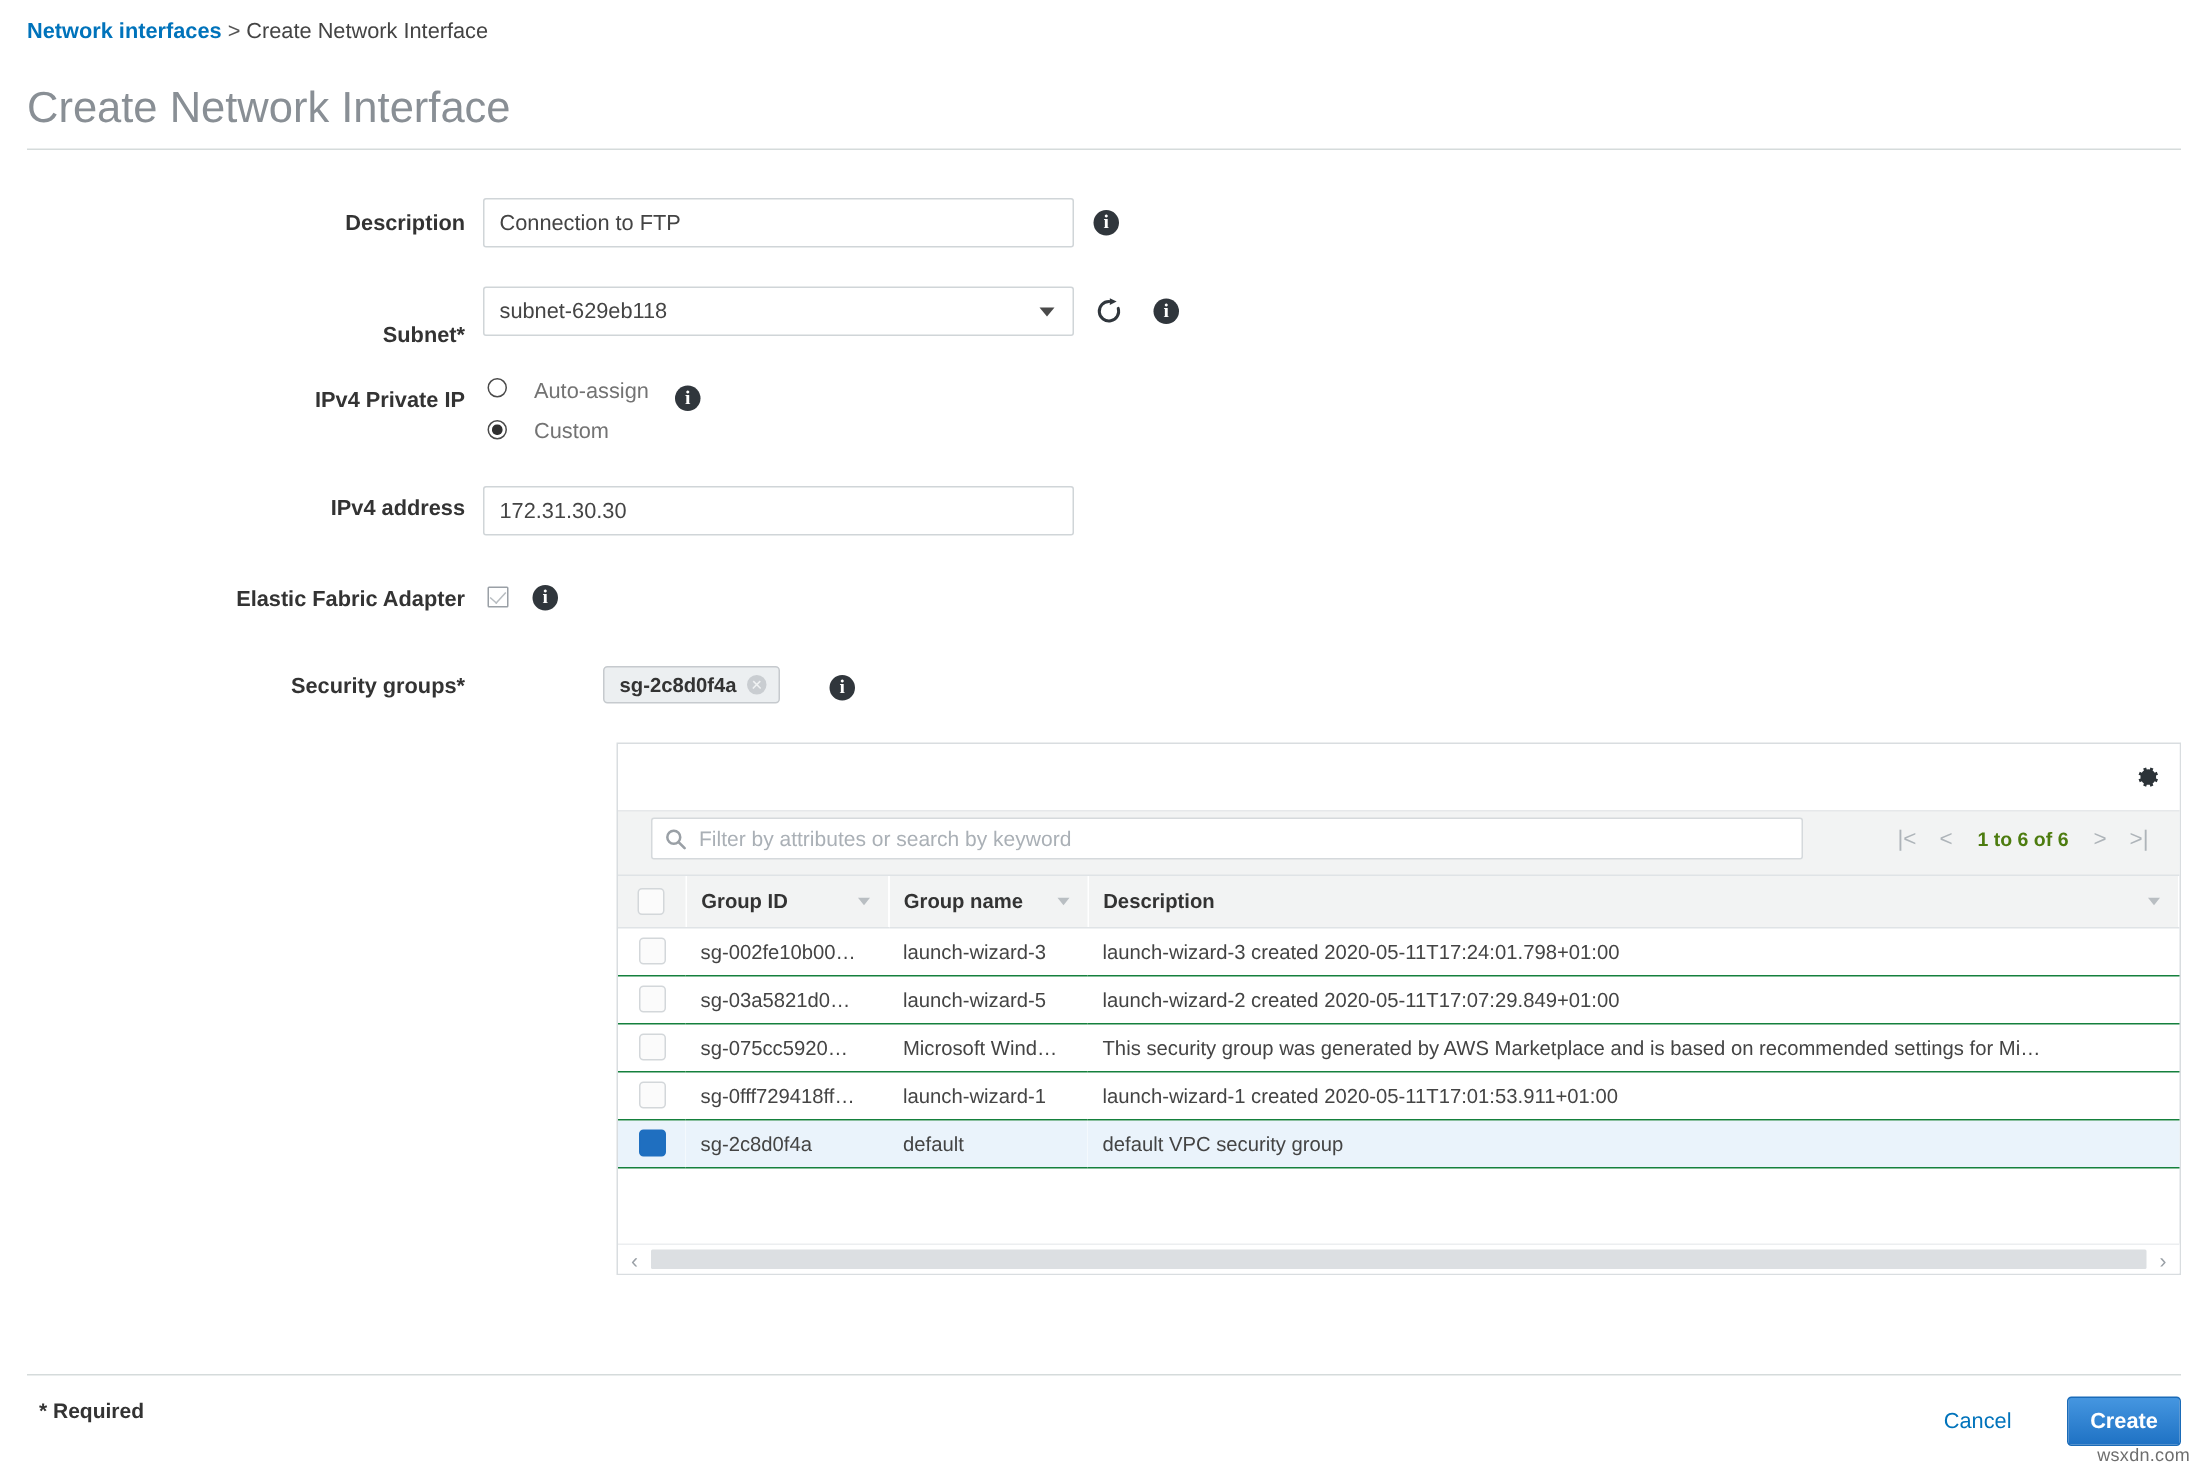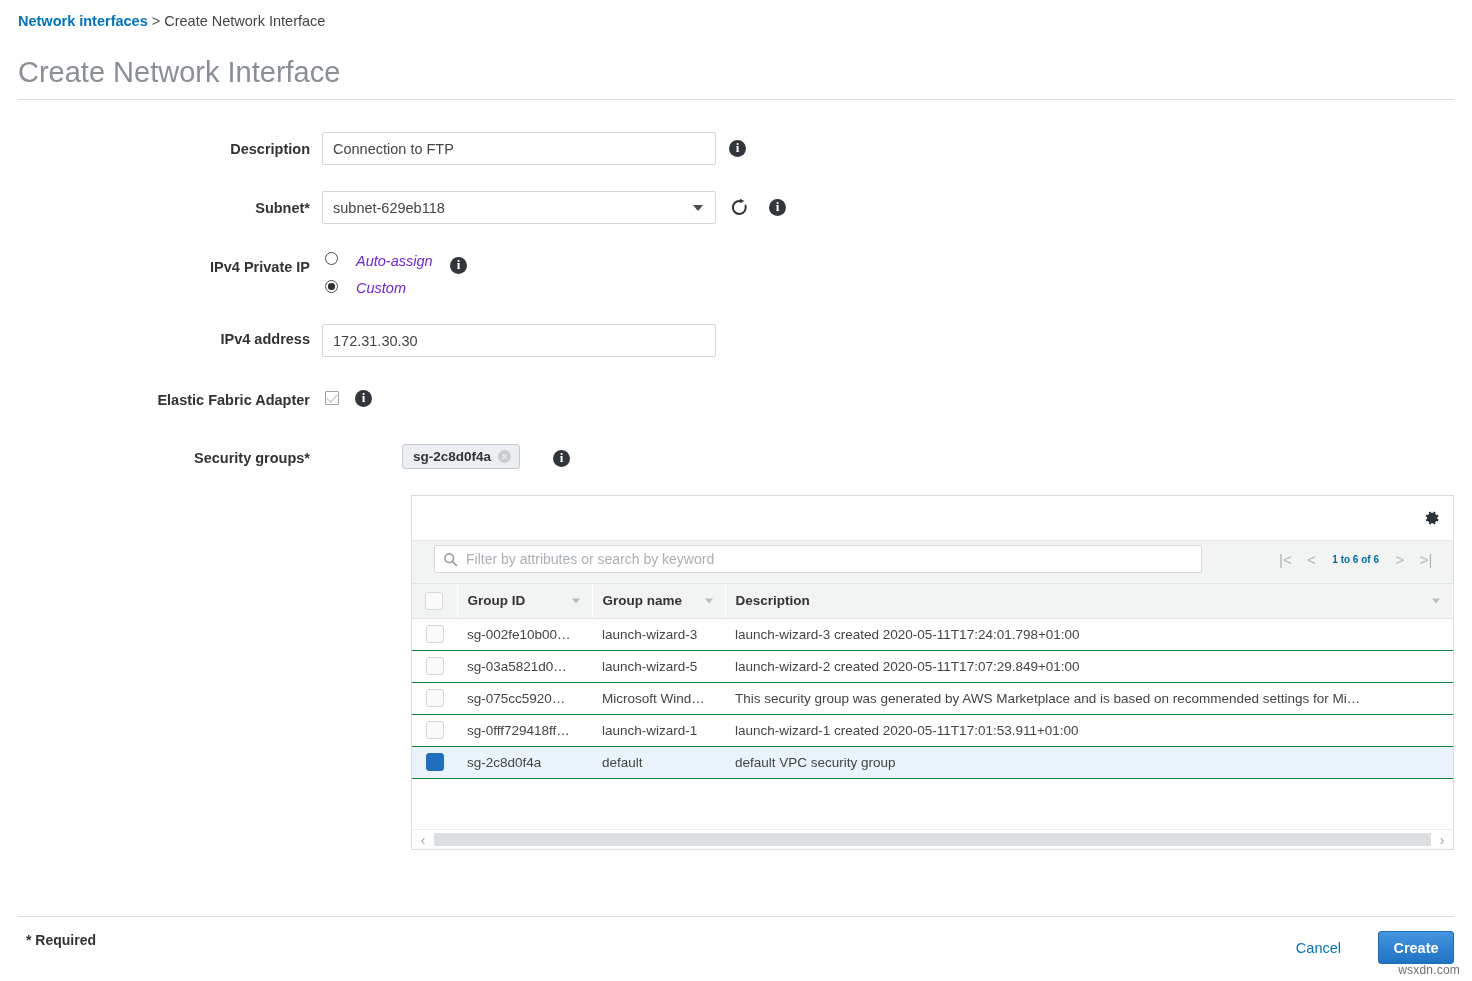--- a/index.html
+++ b/index.html
@@ -80,21 +80,21 @@
 
   
   .radio {
     position:absolute; width:13px;height:13px;border-radius:50%;
     border:1.6px solid #4a4a4a; background:#fff;
   }
   .radio.checked::after{
     content:""; position:absolute; left:2.4px; top:2.4px;
     width:6.4px;height:6.4px;border-radius:50%;background:#2f2f2f;
   }
-  .radio-label { position:absolute; font-size:14.5px; color:#6d28d9; white-space:nowrap;font-style:italic; }
+  .radio-label { position:absolute; font-size:14.5px; color:#737373; white-space:nowrap; }
 
   
   .checkbox {
     position:absolute; width:14px;height:14px;
     border:1px solid #9aa0a6; background:#fff; border-radius:1px;
   }
   .checkbox.checked::after{
     content:""; position:absolute; left:3px; top:0px;
     width:5px;height:9px;border:solid #b7bcc0;
     border-width:0 1.8px 1.8px 0; transform:rotate(42deg);
@@ -141,21 +141,21 @@
   .search-icon { width:15px;height:15px; margin-left:8px; flex:0 0 auto; position:relative;}
   .search-input {
     border:0; outline:0; flex:1; height:100%;
     font-family:"Liberation Sans", sans-serif; font-size:14px;
     color:#444; background:transparent; padding:0 8px;
   }
   .search-input::placeholder{ color:#aab0b6; }
 
   .pager { position:absolute; right:14px; top:10px; display:flex; align-items:center; gap:0px; }
   .pager .pbtn { width:26px; text-align:center; color:#aeb4b9; font-size:15px; user-select:none; }
-  .pager .pcount { font-size:10px; font-weight:bold; color:#0369a1; padding:0 8px; white-space:nowrap; }
+  .pager .pcount { font-size:13px; font-weight:bold; color:#4d7c0f; padding:0 8px; white-space:nowrap; }
 
   table.grid { width:100%; border-collapse:collapse; table-layout:fixed; }
   table.grid th {
     background:#f2f3f3;
     border-bottom:1px solid #dfe3e6;
     height:34px; font-size:13.5px; font-weight:bold; color:#333;
     text-align:left; padding:0 0 0 10px; position:relative;
     border-right:1px solid transparent;
   }
   table.grid th .sortarrow{
@@ -222,21 +222,21 @@
 
 <div class="page-title">Create Network Interface</div>
 <div class="title-rule"></div>
 
 <div class="form">
 
   <div class="lbl" style="left:110px; top:141px; width:200px;">Description</div>
   <input class="txtinput" style="left: 322px; top: 132px; width: 394px; height: 33px;" value="Connection to FTP">
   <span class="info-icon" style="left:729px; top:140px;"></span>
 
-  <div class="lbl" style="left:110px; top:200px; width:200px;">Subnet*</div>
+  <div class="lbl" style="left:110px; top:216px; width:200px;">Subnet*</div>
   <div class="selectbox" style="left:322px; top:191px; width:394px; height:33px;">
     <span>subnet-629eb118</span>
     <span class="caret"></span>
   </div>
   <span class="refresh-icon" style="left:730px; top:198px;">
     <svg viewBox="0 0 20 20" width="19" height="19">
       <path d="M10 3.2 A6.8 6.8 0 1 0 16.3 8" fill="none" stroke="#30363c" stroke-width="2.1" stroke-linecap="round"></path>
       <path d="M10.4 0.8 L10.4 5.6 L15.2 3.2 Z" fill="#30363c"></path>
     </svg>
   </span>

